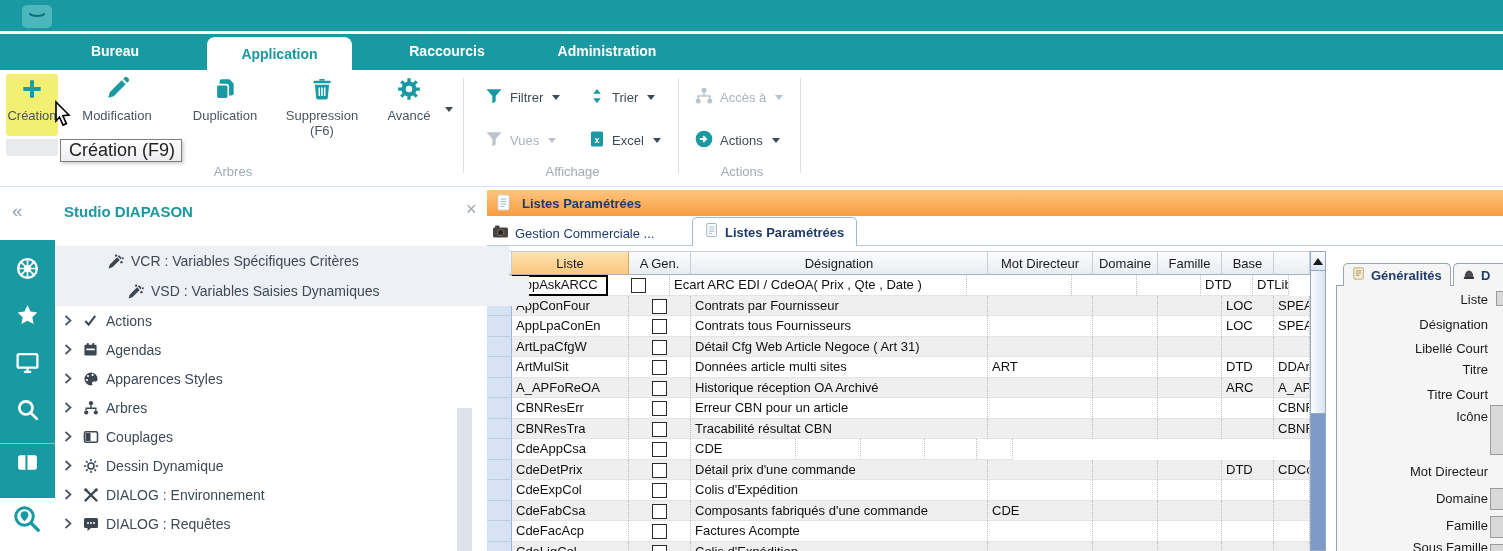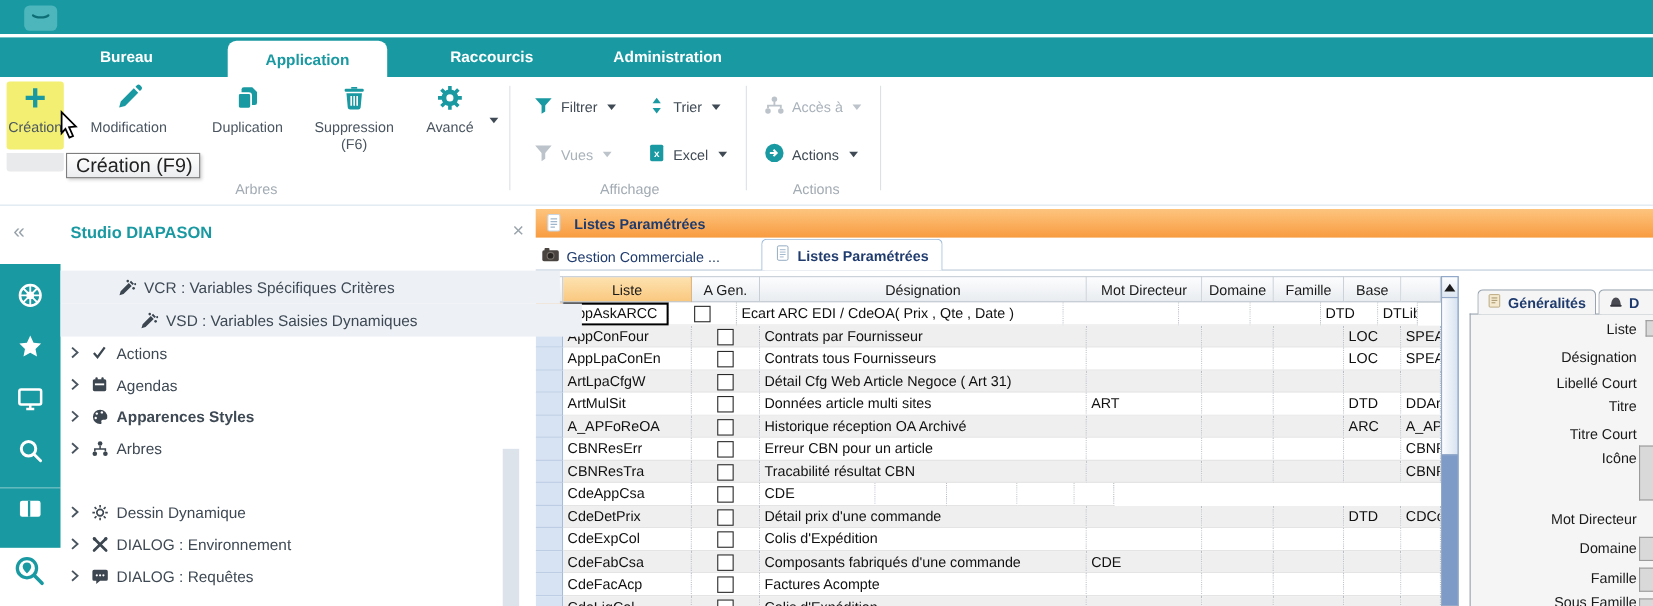--- a/index.html
+++ b/index.html
@@ -605,21 +605,21 @@
       <span class="tw-ic">
         <svg width="15" height="15" viewBox="0 0 16 16" fill="currentColor">
           <rect x="1.5" y="3" width="13" height="11.5" rx="1.5"></rect>
           <rect x="4" y="1" width="2.2" height="3.6" rx=".9"></rect>
           <rect x="9.8" y="1" width="2.2" height="3.6" rx=".9"></rect>
           <rect x="3.5" y="7" width="9" height="1.8" fill="#fff"></rect>
         </svg>
       </span>
       <span>Agendas</span>
     </div>
-    <div class="tree-item" style="top: 364px; height: 29px; padding-left: 8px; font-weight: bold;">
+    <div class="tree-item" style="top: 364px; height: 29px; padding-left: 8px;">
       <span class="tw-chev">
         <svg width="10" height="13" viewBox="0 0 10 13">
           <path d="M2.5 2l5 4.5-5 4.5" fill="none" stroke="#4A5560" stroke-width="1.7"></path>
         </svg>
       </span>
       <span class="tw-ic">
         <svg width="16" height="16" viewBox="0 0 16 16" fill="currentColor">
           <path d="M8 1.5a6.5 6.5 0 100 13c1.2 0 1.6-.8 1.2-1.7-.5-1.1.2-2.3 1.5-2.3h1.8c1.2 0 2-.8 2-2A6.5 6.5 0 008 1.5z"></path>
           <circle cx="5" cy="5" r="1.1" fill="#fff"></circle>
           <circle cx="9.6" cy="3.9" r="1.1" fill="#fff"></circle>
@@ -637,20 +637,34 @@
       <span class="tw-ic">
         <svg width="16" height="16" viewBox="0 0 16 16" fill="currentColor">
           <circle cx="8" cy="3.2" r="2.1"></circle>
           <circle cx="3.2" cy="12.5" r="2.1"></circle>
           <circle cx="12.8" cy="12.5" r="2.1"></circle>
           <path d="M8 5.3v2.9M8 8.2H3.2v2.2M8 8.2h4.8v2.2" stroke="currentColor" stroke-width="1.4" fill="none"></path>
         </svg>
       </span>
       <span>Arbres</span>
     </div>
+    <div class="tree-item" style="top: 422px; height: 29px; padding-left: 8px;">
+      <span class="tw-chev">
+        <svg width="10" height="13" viewBox="0 0 10 13">
+          <path d="M2.5 2l5 4.5-5 4.5" fill="none" stroke="#4A5560" stroke-width="1.7"></path>
+        </svg>
+      </span>
+      <span class="tw-ic">
+        <svg width="16" height="16" viewBox="0 0 16 16">
+          <rect x="1.5" y="2.8" width="13" height="10.4" rx="1.5" fill="none" stroke="currentColor" stroke-width="1.6"></rect>
+          <rect x="2.7" y="4" width="4.8" height="8" fill="currentColor"></rect>
+        </svg>
+      </span>
+      <span>Couplages</span>
+    </div>
     <div class="tree-item" style="top: 451px; height: 29px; padding-left: 8px;">
       <span class="tw-chev">
         <svg width="10" height="13" viewBox="0 0 10 13">
           <path d="M2.5 2l5 4.5-5 4.5" fill="none" stroke="#4A5560" stroke-width="1.7"></path>
         </svg>
       </span>
       <span class="tw-ic">
         <svg width="16" height="16" viewBox="0 0 16 16">
           <circle cx="8" cy="8" r="3" fill="none" stroke="currentColor" stroke-width="1.5"></circle>
           <path d="M8 1v2.3M8 12.7V15M1 8h2.3M12.7 8H15M3 3l1.7 1.7M11.3 11.3L13 13M13 3l-1.7 1.7M4.7 11.3L3 13" stroke="currentColor" stroke-width="1.5"></path>

